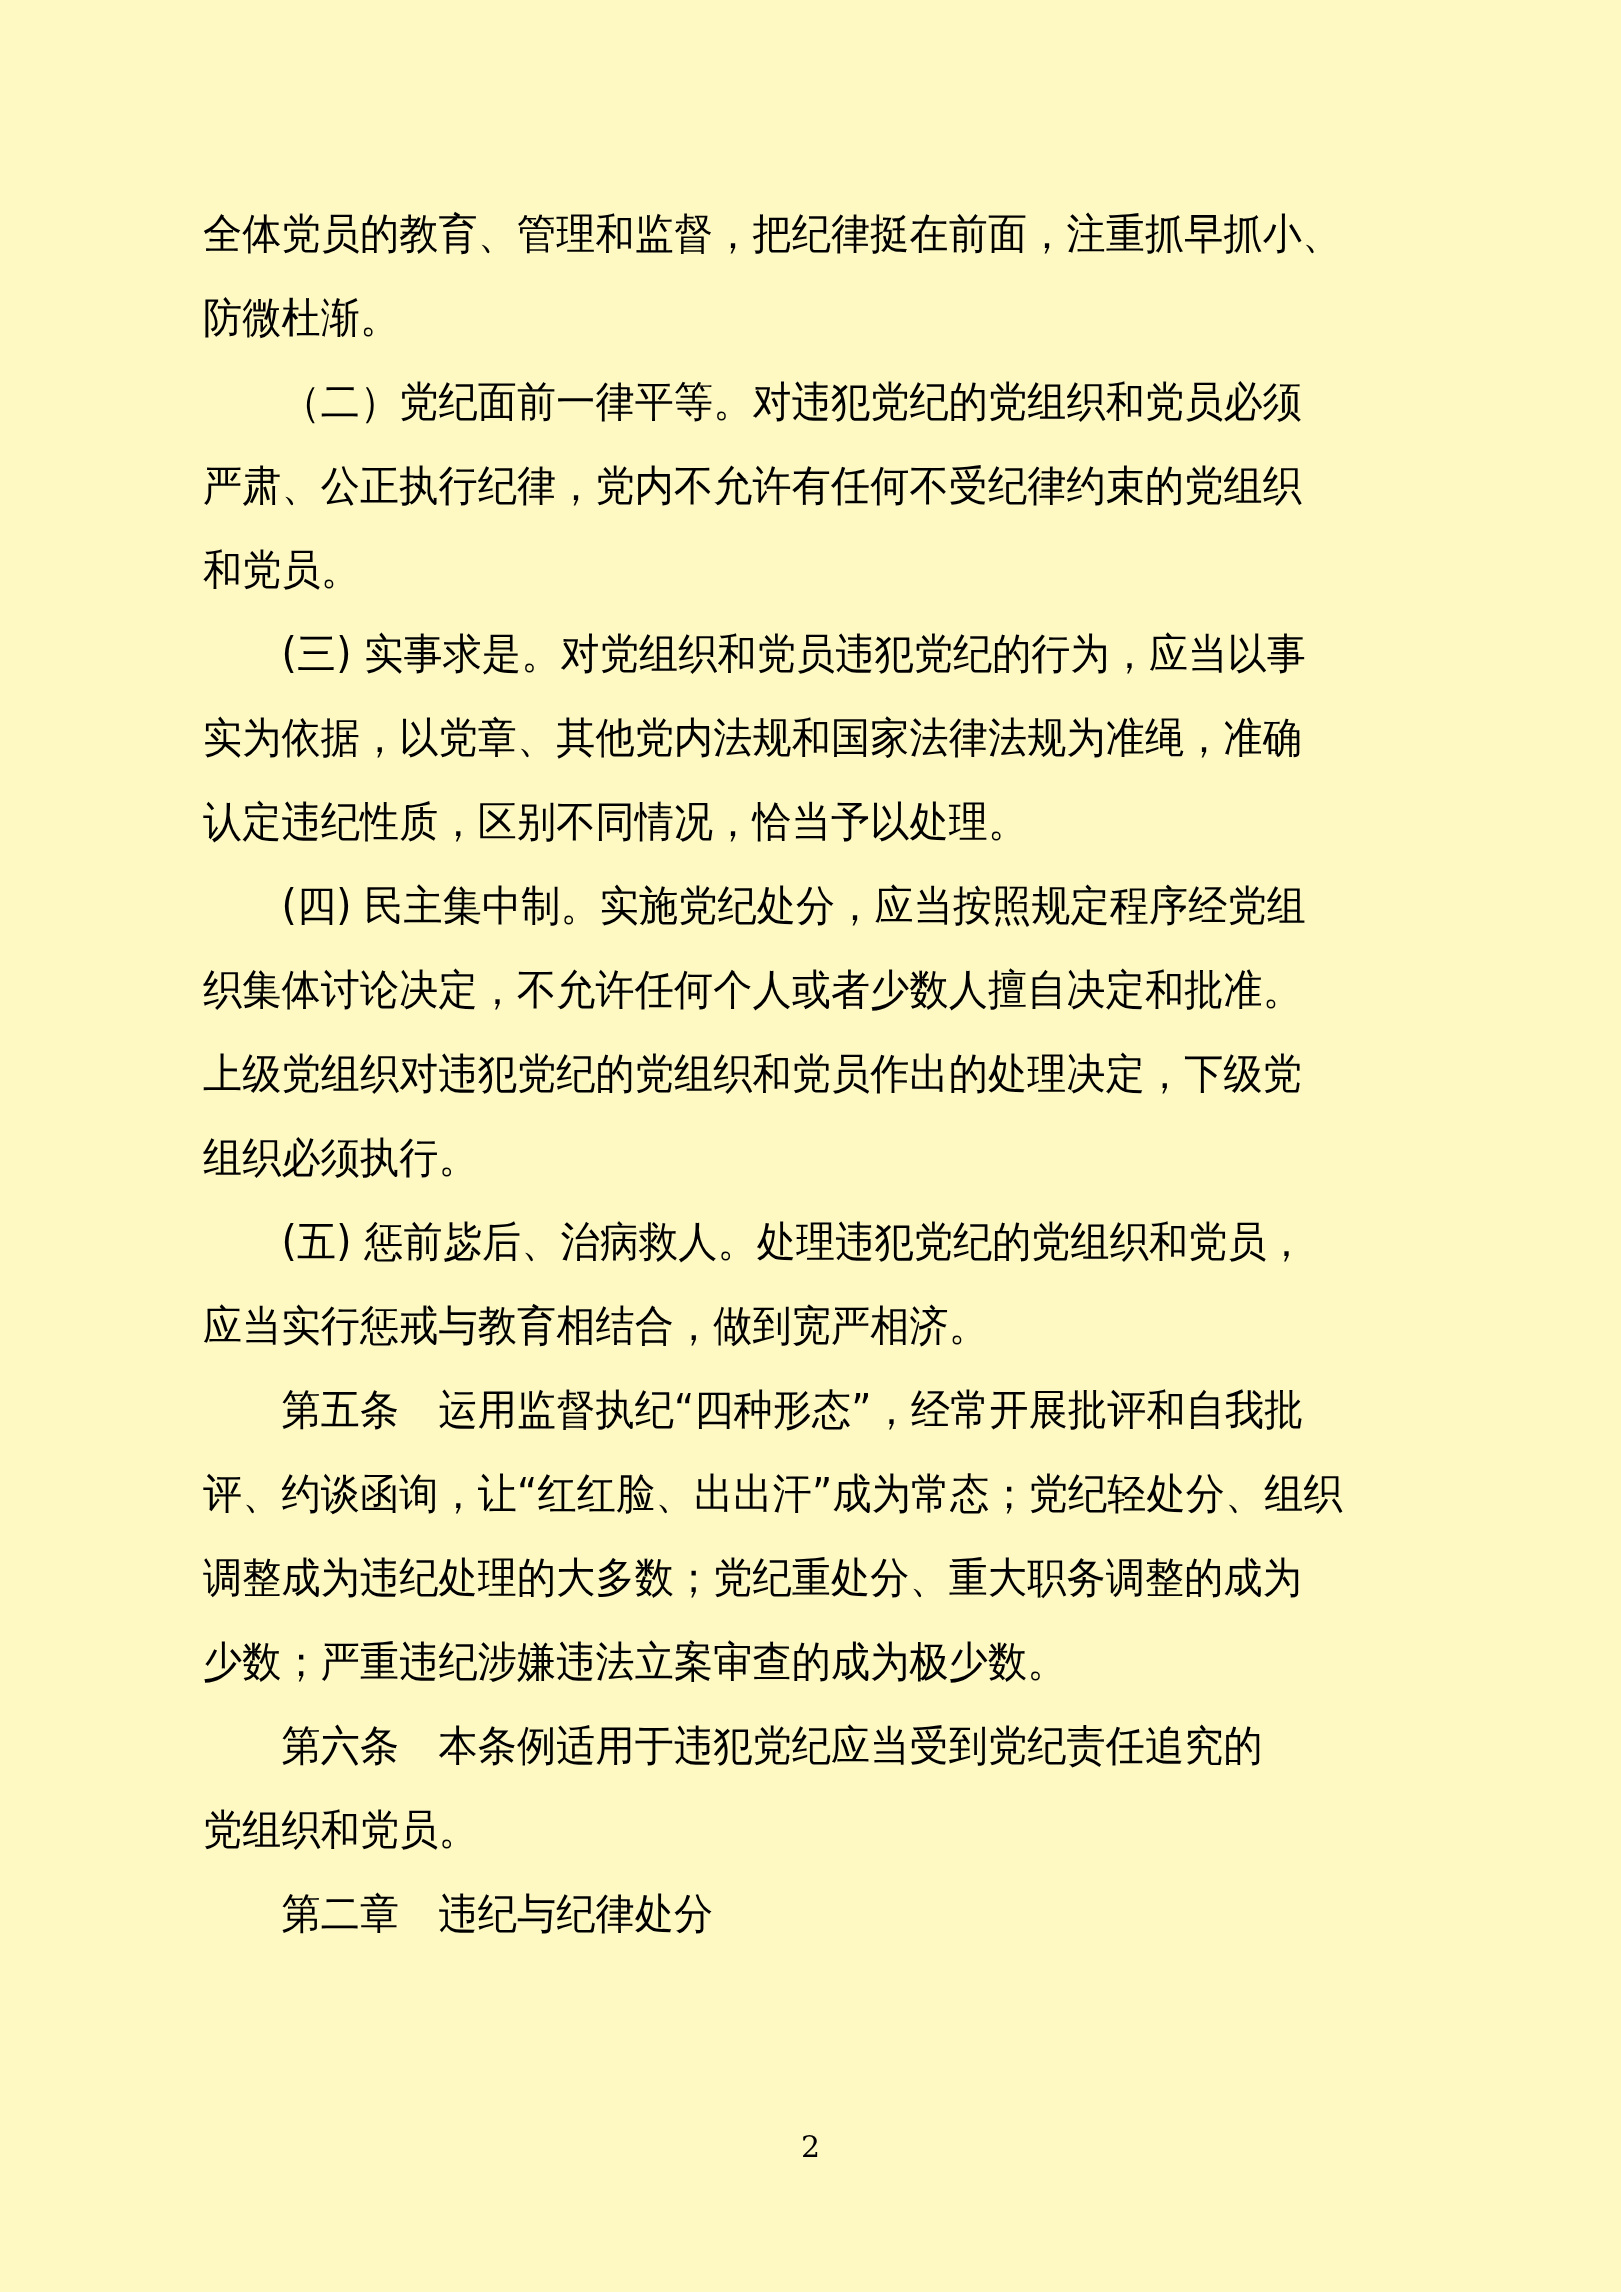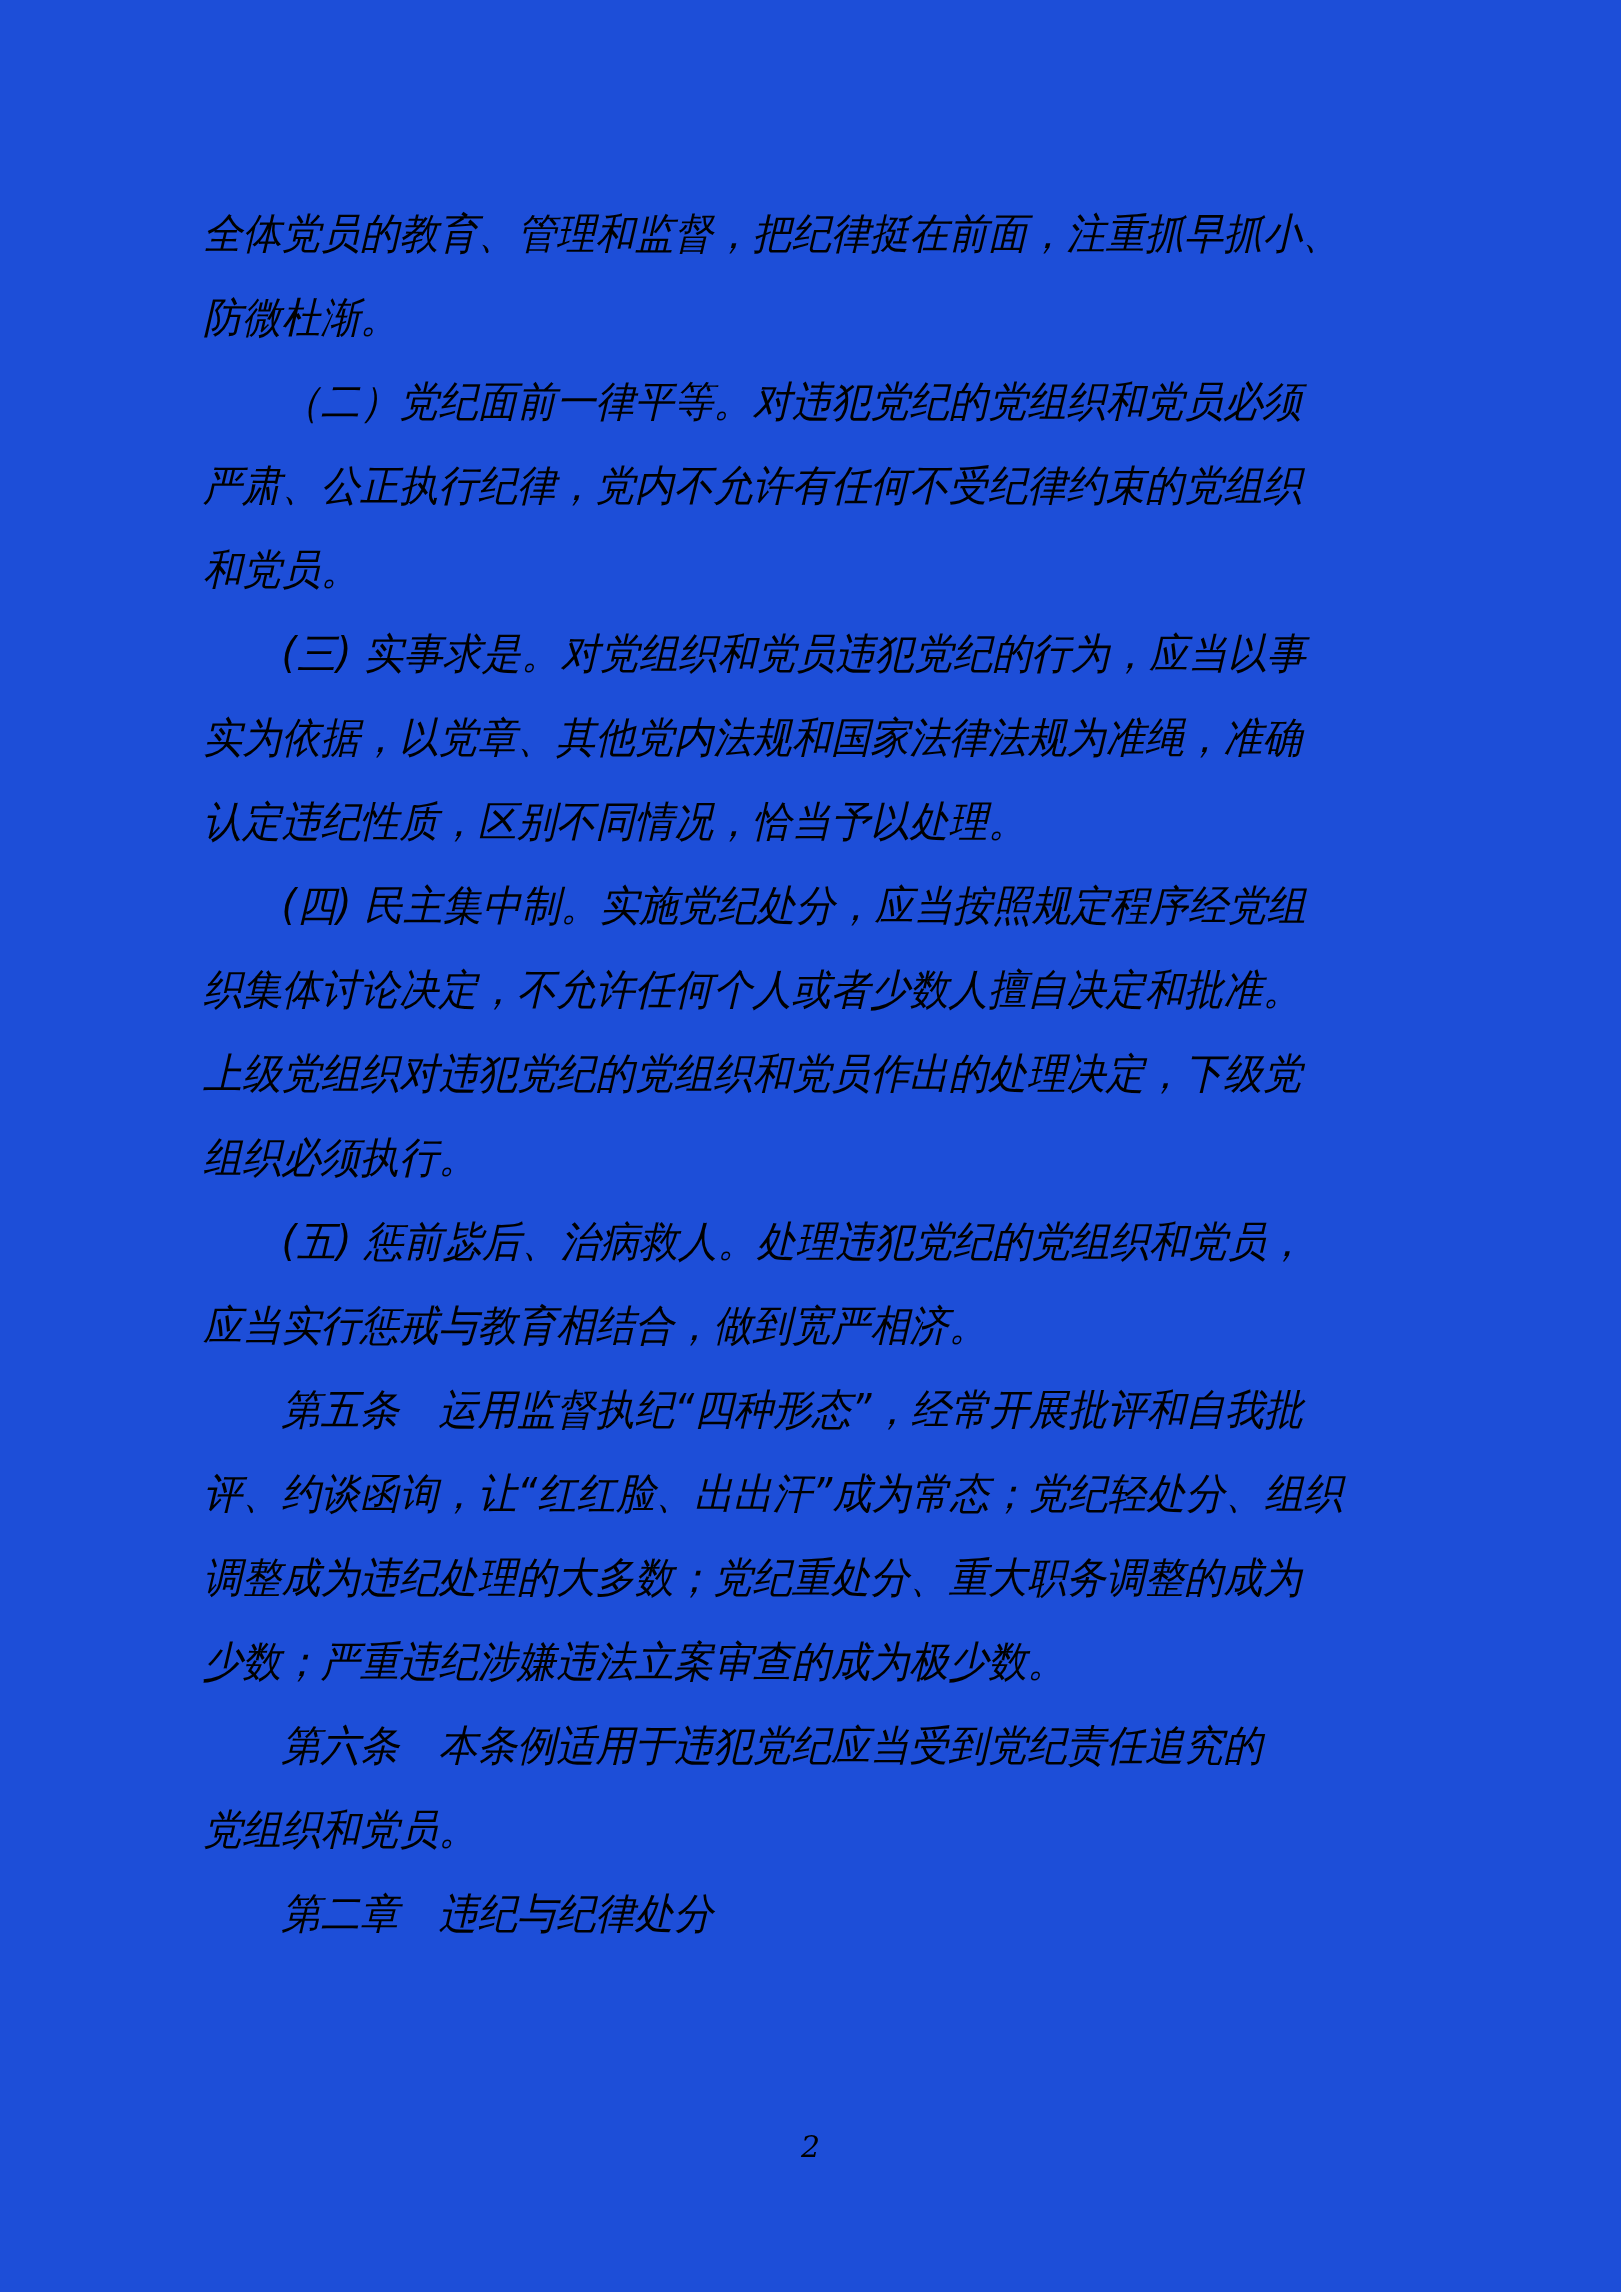--- a/index.html
+++ b/index.html
@@ -8,24 +8,23 @@
     padding: 0;
     background: #ffffff;
   }
   body {
     font-family: "DejaVu Sans", sans-serif;
   }
   .page {
     position: relative;
     width: 1621px;
     height: 2293px;
-    background: #1d4ed8;
+    background: #fef9c3;
     overflow: hidden;
     box-sizing: border-box;
-    font-style: italic;
   }
   .text-body {
     position: absolute;
     left: 203px;
     top: 192px;
     width: 1241px;
   }
   
   .line {
     height: 84px;

